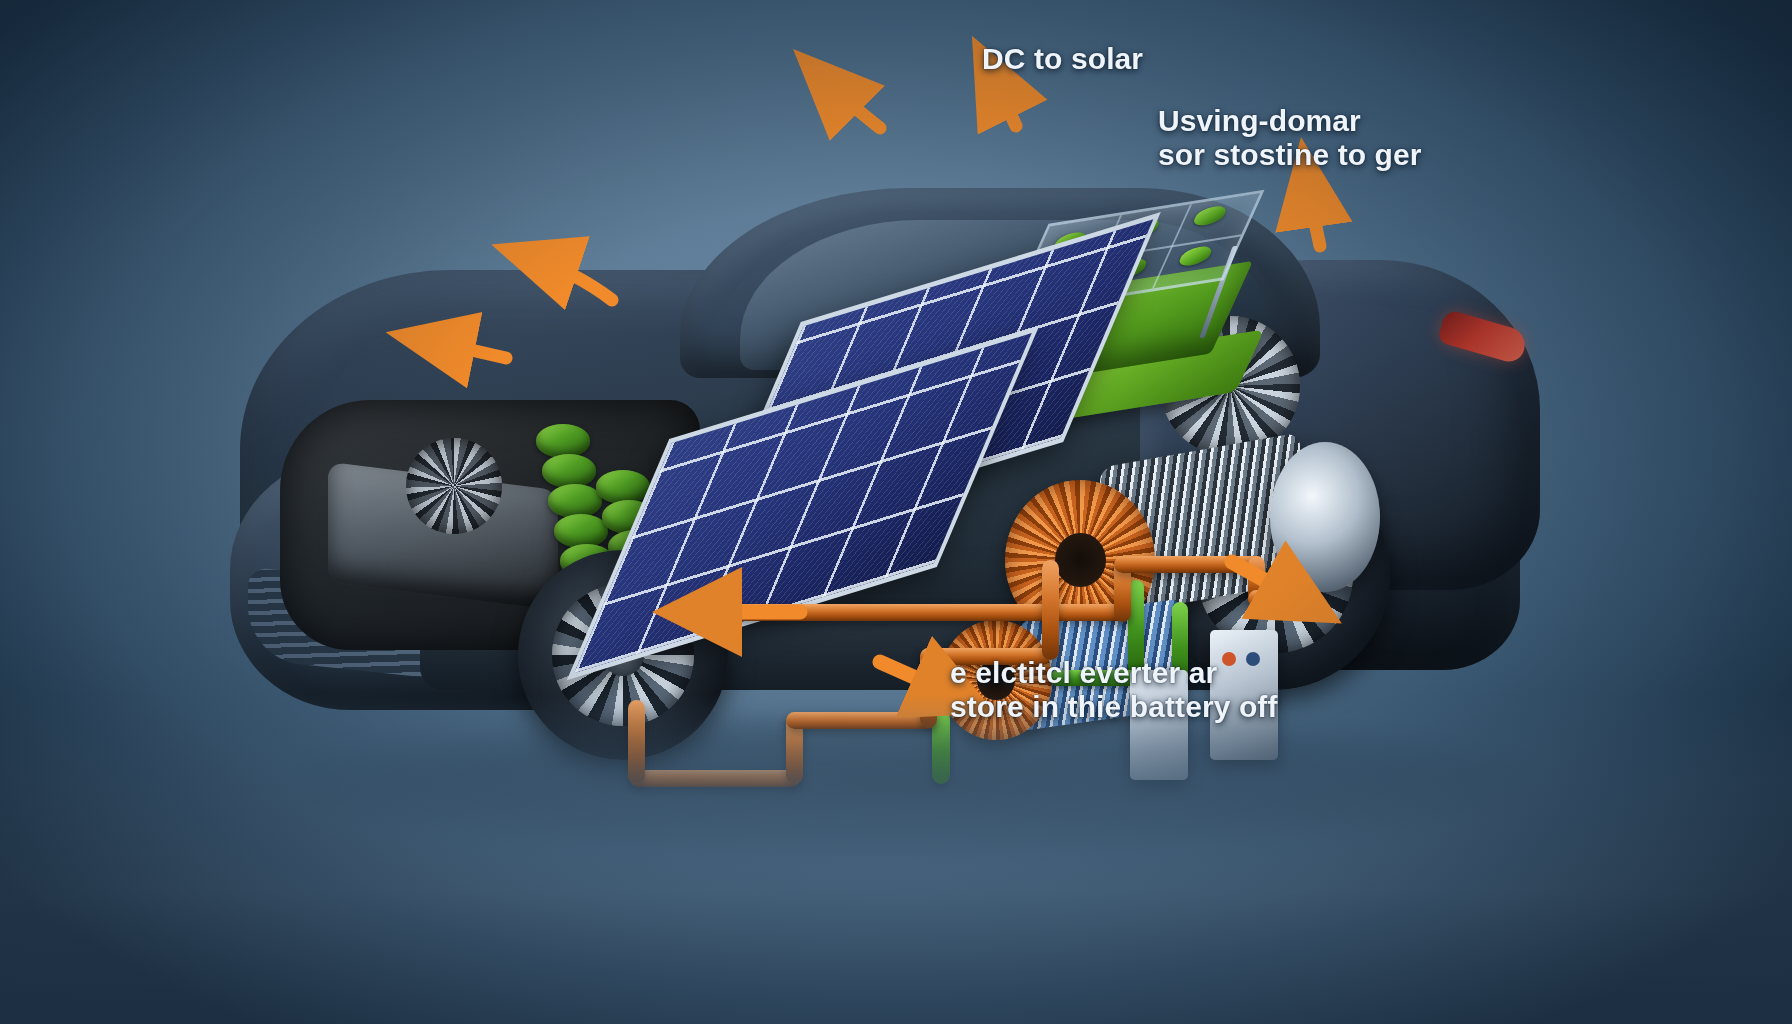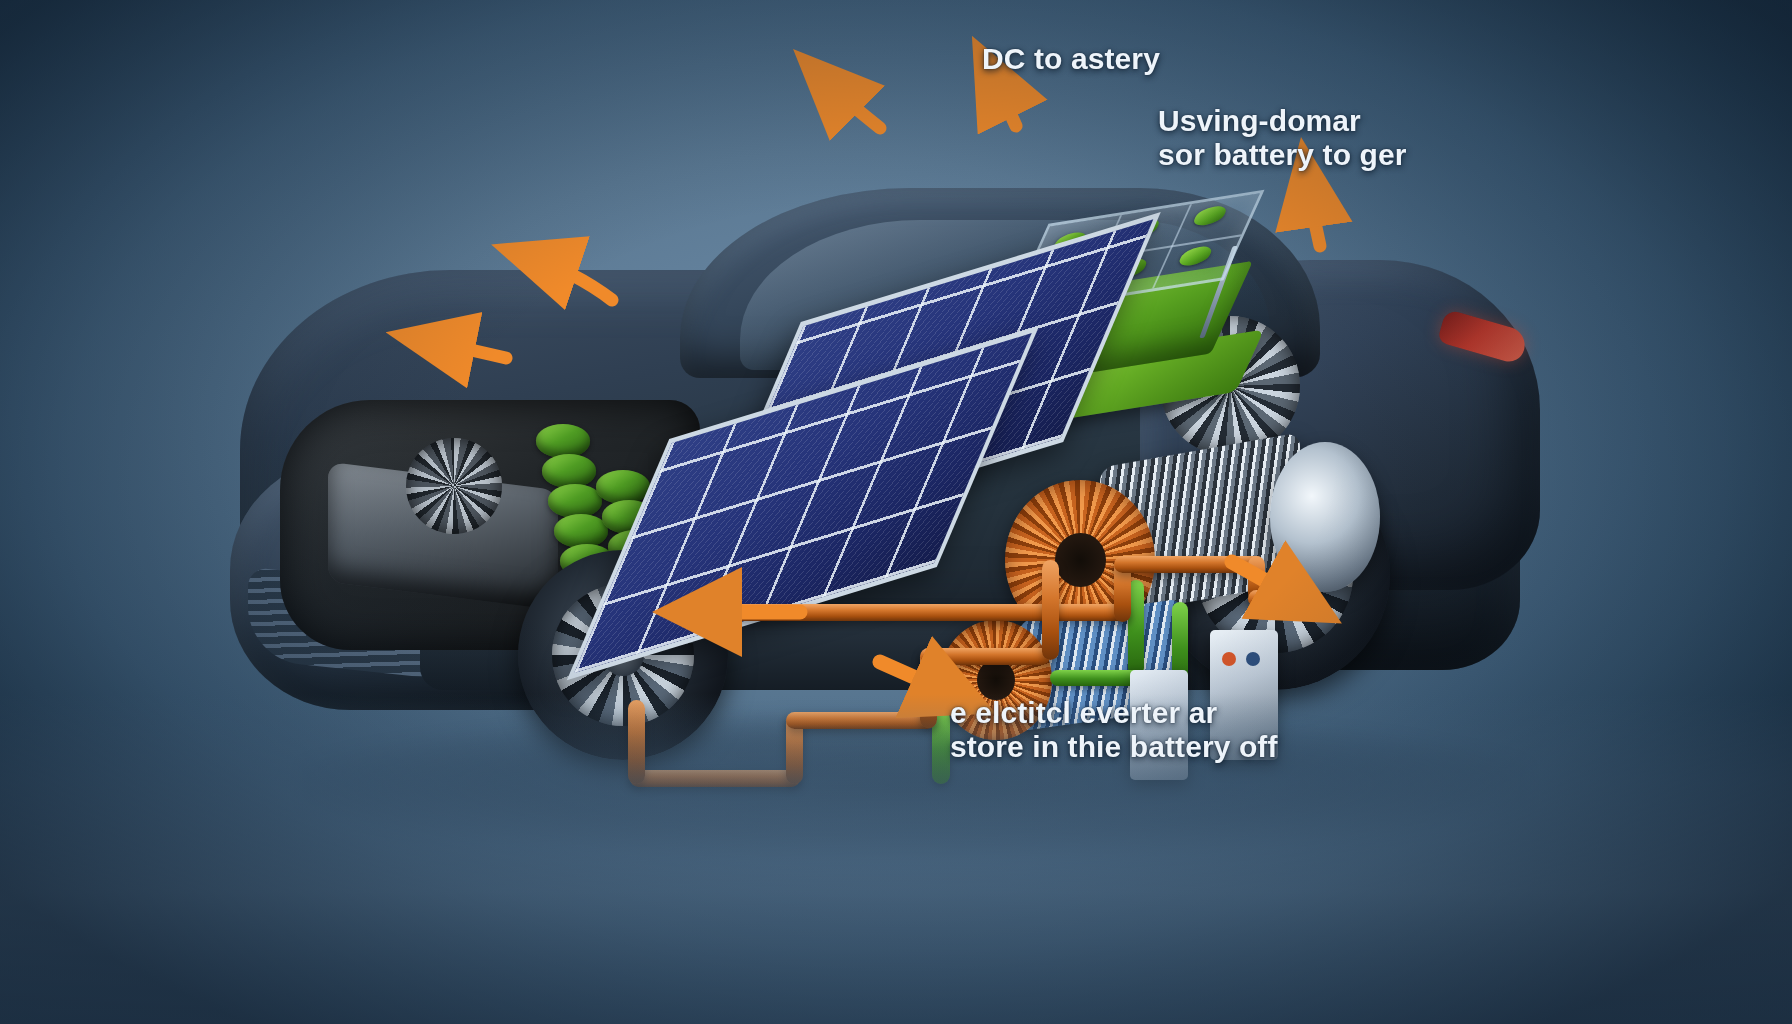--- a/index.html
+++ b/index.html
@@ -33,21 +33,21 @@
     letter-spacing:.1px;
     text-shadow:0 2px 6px rgba(8,22,38,.85), 0 0 2px rgba(8,22,38,.6);
     white-space:pre-line;
   }
 
   #lbl-solar{ left:702px; top:42px; }
   #lbl-dcbat{ left:982px; top:42px; }
   #lbl-usving{ left:1158px; top:104px; }
   #lbl-ulseacv{ left:438px; top:170px; text-align:right; }
   #lbl-dccreen{ left:296px; top:288px; }
-  #lbl-bottom{ left:950px; top:696px; }
+  #lbl-bottom{ left:950px; top:656px; }
 
   
   #car{ position:absolute; left:120px; top:150px; width:1500px; height:660px; }
 
   .shadow{
     position:absolute;left:180px;top:560px;width:1230px;height:150px;
     background:radial-gradient(ellipse at 50% 50%, rgba(10,26,42,.55) 0%, rgba(10,26,42,.30) 48%, rgba(10,26,42,0) 75%);
     filter:blur(6px);
   }
 
@@ -411,19 +411,19 @@
     <g stroke="#f08a2a" stroke-width="15" fill="none" stroke-linecap="round" marker-end="url(#ahb)">
       <path d="M800,612 L700,612"></path>
       <path d="M1232,562 L1300,600"></path>
       <path d="M880,662 L952,694"></path>
     </g>
   </svg>
 
   <div id="floor"></div>
   <div id="vig"></div>
 
-  <div class="label" id="lbl-dcbat">DC to astery</div>
+  <div class="label" id="lbl-dcbat">DC to solar</div>
   <div class="label" id="lbl-usving">Usving-domar
-sor battery to ger</div>
+sor stostine to ger</div>
   <div class="label" id="lbl-bottom">e elctitcl everter  ar
 store  in thie battery off</div>
 
 </div>
 
 </body></html>

